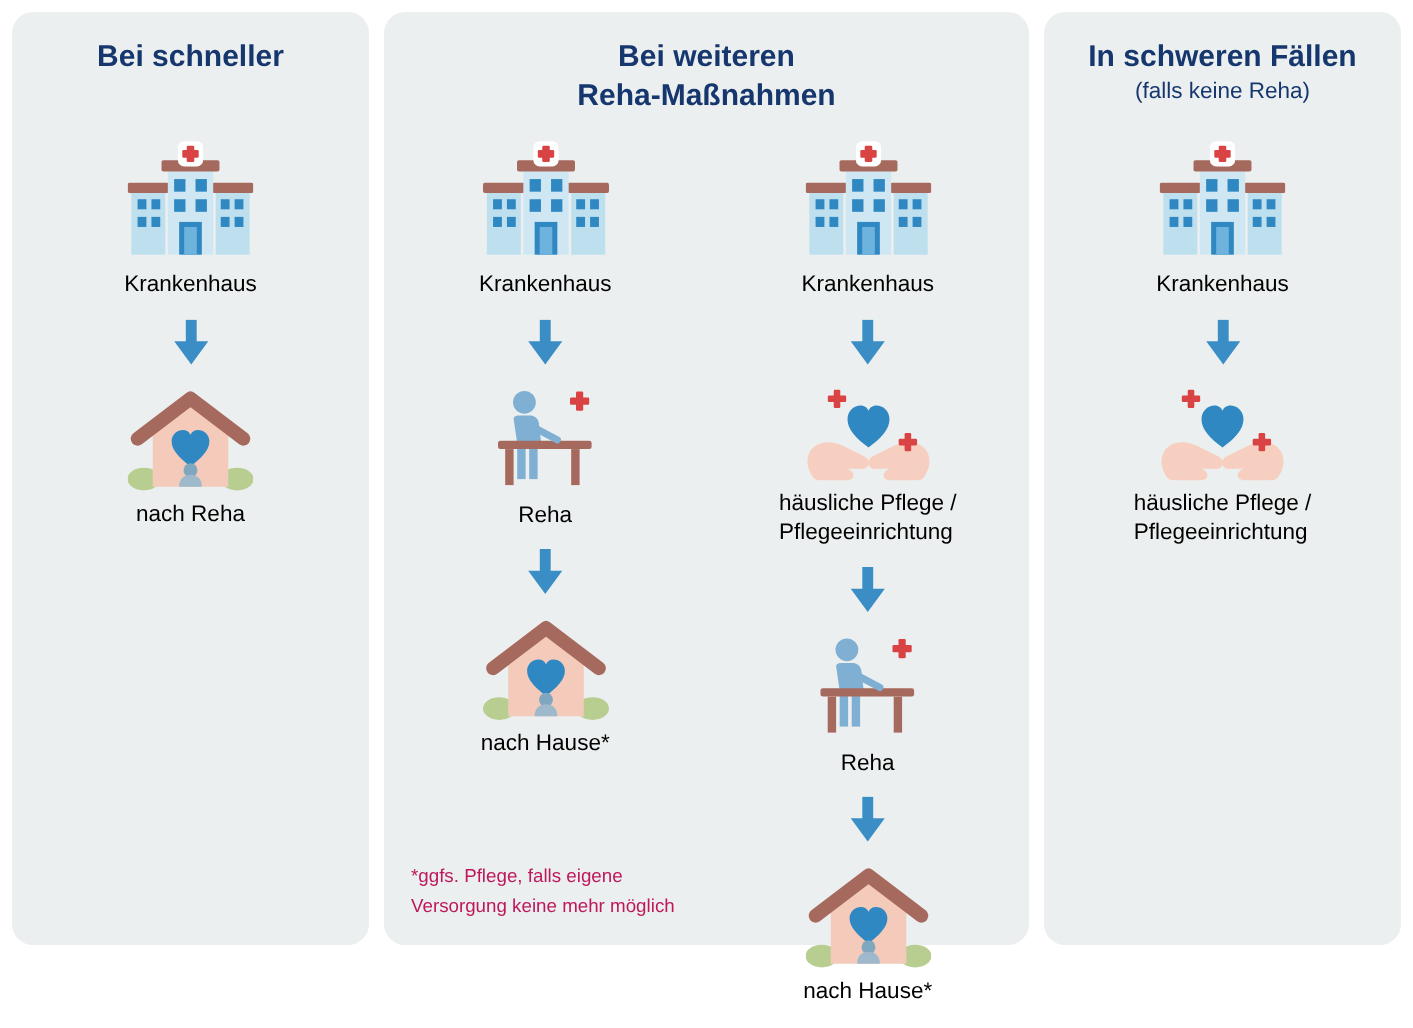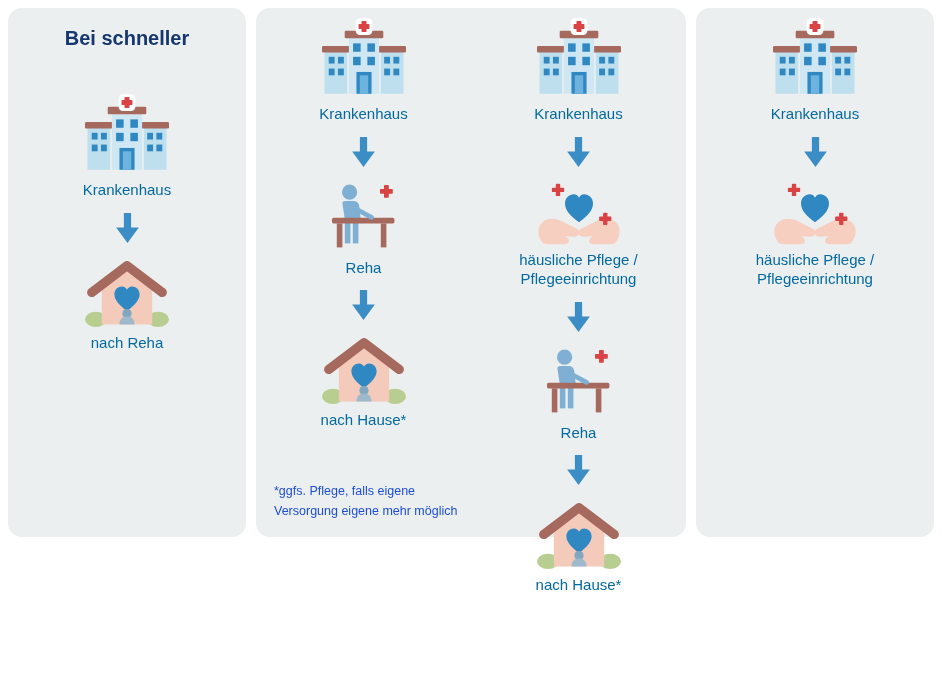--- a/index.html
+++ b/index.html
@@ -6,21 +6,21 @@
   html,body { width:942px; height:685px; }
   body {
     background:#ffffff;
     font-family:"Liberation Sans","DejaVu Sans",sans-serif;
     position:relative;
     overflow:hidden;
   }
   .panel {
     position:absolute;
     top:8px;
-    height:529px;
+    height:622px;
     background:#ecefef;
     border-radius:14px;
   }
   #panel-quick  { left:8px;   width:238px; }
   #panel-reha   { left:256px; width:430px; }
   #panel-severe { left:696px; width:238px; }
 
   .title {
     height:76px;
     padding-top:17px;
@@ -31,39 +31,39 @@
     line-height:1.32;
   }
   .subtitle { font-size:15px; font-weight:normal; line-height:1.35; }
 
   .flow { display:flex; flex-direction:column; align-items:center; }
   .cols { display:flex; }
   .cols .flow { flex:1; }
 
   .label {
     font-size:15px;
-    color:#0369a1;
-    text-align:center;
+    color:#000000;
+    text-align:left;
     line-height:1.3;
     margin-top:5px;
   }
 
   .ic { display:block; }
   .ic-hospital { width:84px; height:81px; margin-top:10px; }
   .ic-arrow    { width:25px; height:31px; margin-top:13px; }
   .ic-house    { width:84px; height:71px; margin-top:13px; }
   .ic-hands    { width:88px; height:63px; margin-top:14px; }
   .ic-reha     { width:72px; height:72px; margin-top:13px; }
 
   .footnote {
     position:absolute;
     left:18px;
     bottom:16px;
     font-size:12.5px;
-    color:#1d4ed8;
+    color:#be185d;
     line-height:1.55;
     text-align:left;
   }
 </style>
 </head>
 <body>
 
 <svg width="0" height="0" style="position:absolute" aria-hidden="true">
   <symbol id="sym-hospital" viewBox="0 0 100 96">
     <rect x="3" y="40" width="27" height="50" fill="#bedfee"></rect>
@@ -165,20 +165,24 @@
           <use href="#sym-arrow"></use>
         </svg>
       <svg class="ic ic-house">
           <use href="#sym-house"></use>
         </svg>
       <div class="label">nach Reha</div>
     </div>
   </section>
 
   <section class="panel" id="panel-reha">
+    <div class="title">
+      <div>Bei weiteren</div>
+      <div>Reha-Maßnahmen</div>
+    </div>
     <div class="cols">
 
       <div class="flow">
         <svg class="ic ic-hospital">
             <use href="#sym-hospital"></use>
           </svg>
         <div class="label">Krankenhaus</div>
         <svg class="ic ic-arrow">
             <use href="#sym-arrow"></use>
           </svg>
@@ -222,25 +226,29 @@
           </svg>
         <svg class="ic ic-house">
             <use href="#sym-house"></use>
           </svg>
         <div class="label">nach Hause*</div>
       </div>
 
     </div>
     <div class="footnote">
       <div>*ggfs. Pflege, falls eigene</div>
-      <div>Versorgung eigene mehr möglich</div>
+      <div>Versorgung keine mehr möglich</div>
     </div>
   </section>
 
   <section class="panel" id="panel-severe">
+    <div class="title">
+      <div>In schweren Fällen</div>
+      <div class="subtitle">(falls keine Reha)</div>
+    </div>
     <div class="flow">
       <svg class="ic ic-hospital">
           <use href="#sym-hospital"></use>
         </svg>
       <div class="label">Krankenhaus</div>
       <svg class="ic ic-arrow">
           <use href="#sym-arrow"></use>
         </svg>
       <svg class="ic ic-hands">
           <use href="#sym-hands"></use>

